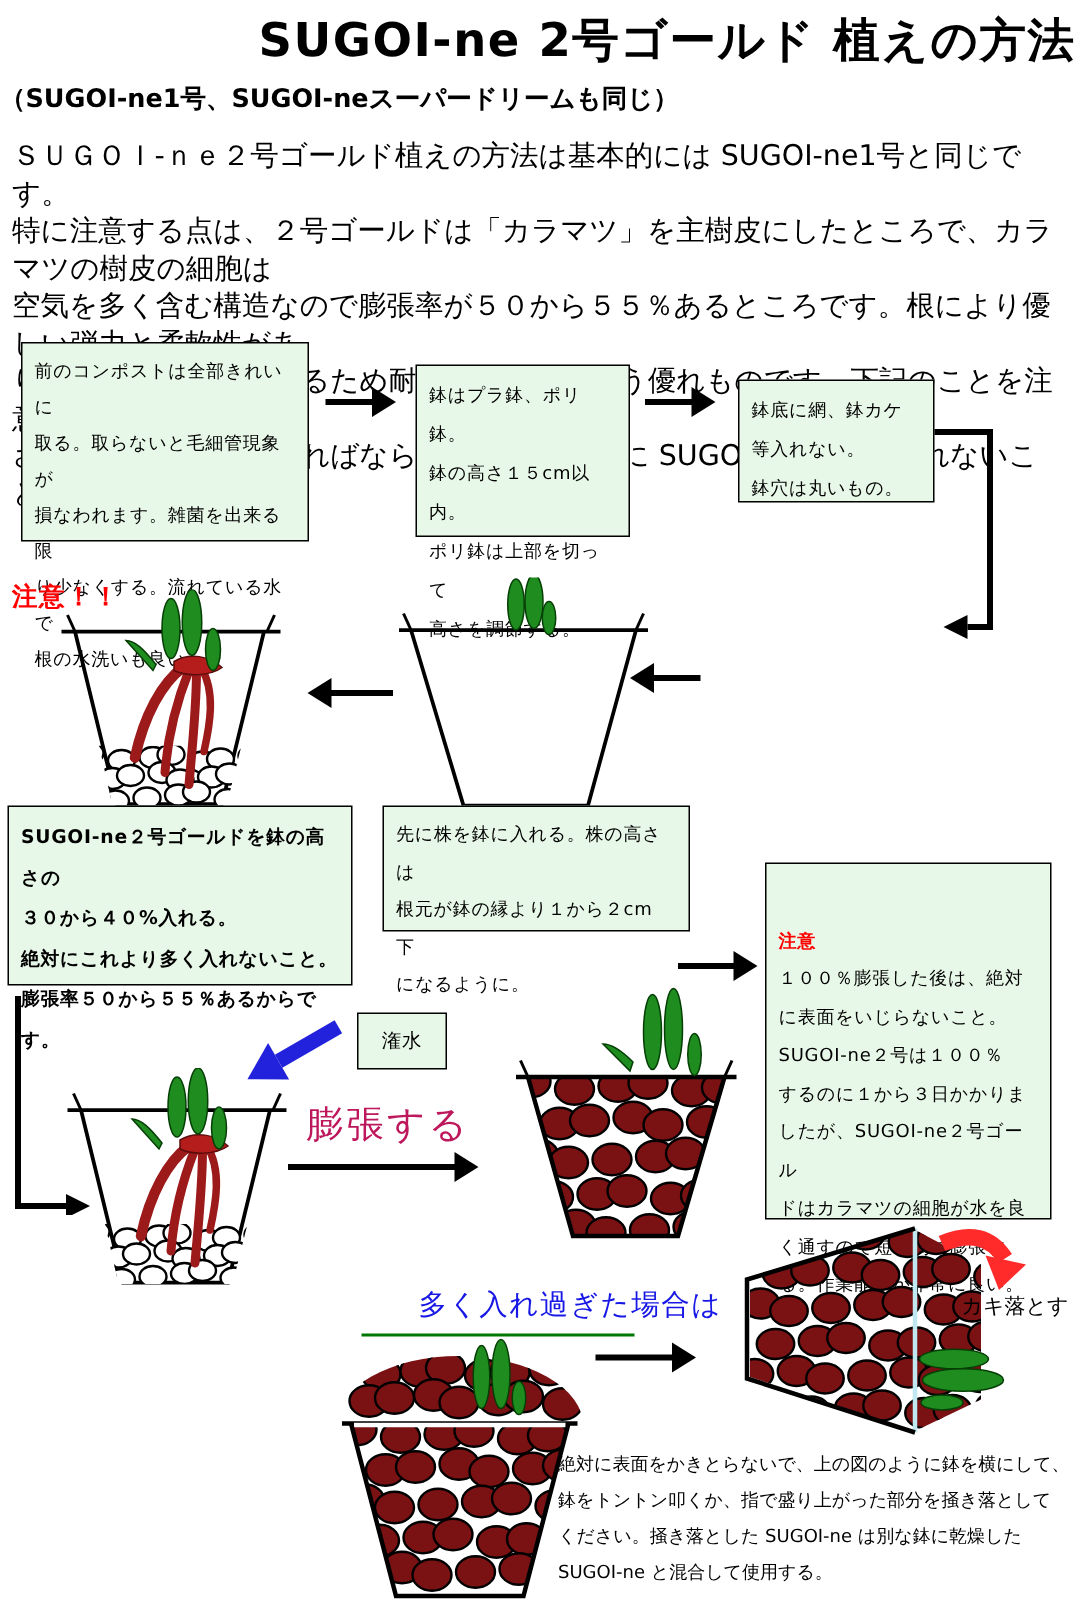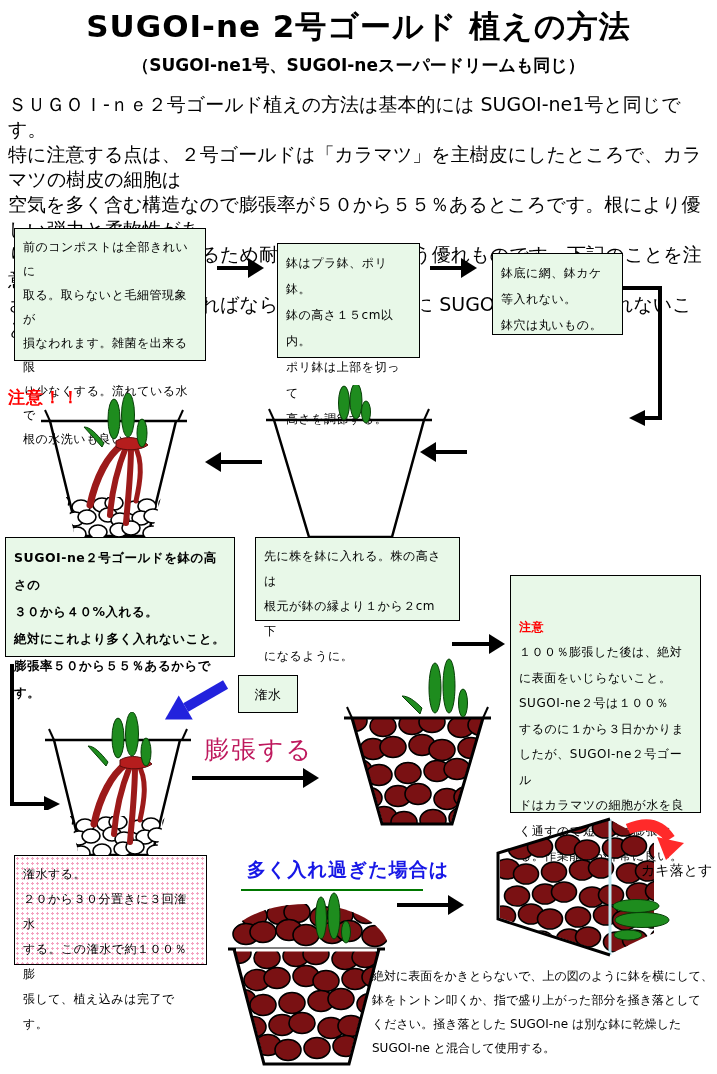--- a/index.html
+++ b/index.html
@@ -1,33 +1,33 @@
 <!DOCTYPE html>
 <html><head>
 <meta charset="utf-8">
 <style>
   html,body{margin:0;padding:0;background:#fff;}
   #page{position:relative;width:717px;height:1074px;background:#ffffff;overflow:hidden;
         font-family:"DejaVu Sans",sans-serif;color:#000;}
-  .ttl{position:absolute;left:0;top:6px;width:717px;text-align:center;
+  .ttl{position:absolute;left:0;top:6px;width:717px;text-align:right;
        font-size:31px;font-weight:bold;letter-spacing:1px;white-space:nowrap;}
-  .sub{position:absolute;left:0;top:54px;width:717px;text-align:center;
+  .sub{position:absolute;left:0;top:54px;width:717px;text-align:left;
        font-size:17px;font-weight:bold;}
   .intro{position:absolute;left:8px;top:92px;width:706px;font-size:19px;
          line-height:25px;white-space:pre-line;}
   .box{position:absolute;background:#e8f8e8;border:1px solid #000;box-sizing:border-box;
        font-size:12px;letter-spacing:0.5px;line-height:24px;padding:6px 8px;white-space:pre-line;}
   .box.b2{line-height:26px;}
   .box.bold{font-weight:bold;line-height:27px;font-size:12.5px;}
   .pink{background-color:#fff;
         background-image:radial-gradient(circle,#f4a2c0 1.3px,rgba(0,0,0,0) 1.4px);
         background-size:5px 5px;line-height:25px;}
   .lblred{position:absolute;color:#ff0000;font-weight:bold;font-size:17px;letter-spacing:1px;}
   .lblblue-big{position:absolute;color:#be185d;font-weight:normal;font-size:25px;letter-spacing:2px;}
-  .lblblue-mid{position:absolute;color:#1717e6;font-weight:bold;font-size:19px;letter-spacing:1px;}
+  .lblblue-mid{position:absolute;color:#1717e6;font-weight:normal;font-size:19px;letter-spacing:1px;margin-left:32px;}
   .uline{position:absolute;height:2px;background:#007700;}
   .lblk{position:absolute;font-size:14px;color:#000;}
   .note{position:absolute;left:372px;top:964px;width:346px;font-size:12px;
         line-height:24px;white-space:pre-line;}
   .arr{position:absolute;height:4px;background:#000;}
   .arr.right::after{content:'';position:absolute;right:-15px;top:-8px;
         border:10px solid transparent;border-left:16px solid #000;}
   .arr.left::before{content:'';position:absolute;left:-15px;top:-8px;
         border:10px solid transparent;border-right:16px solid #000;}
   .abs{position:absolute;}
@@ -259,24 +259,20 @@
     <line x1="143" y1="62" x2="148" y2="51" stroke="#000" stroke-width="2"></line>
     <path d="M12,62 L42,168 L112,168 L143,62" fill="none" stroke="#000" stroke-width="3"></path>
     <g>
       <path d="M82,52 C74,44 68,40 62,40 L80,58 Z" fill="#1e8c1e" stroke="#063f06"></path>
       <ellipse cx="95" cy="32" rx="6" ry="25" fill="#1e8c1e" stroke="#063f06"></ellipse>
       <ellipse cx="109" cy="30" rx="6" ry="27" fill="#1e8c1e" stroke="#063f06"></ellipse>
       <ellipse cx="123" cy="47" rx="4.5" ry="14" fill="#1e8c1e" stroke="#063f06"></ellipse>
     </g>
   </svg>
 
-  <div class="box pink" style="left:14px;top:855px;width:193px;height:110px;">潅水する。
-２０から３０分置きに３回潅水
-する。この潅水で約１００％膨
-張して、植え込みは完了です。</div>
 
   <div class="lblblue-mid" style="left:247px;top:857px;">多く入れ過ぎた場合は</div>
   <div class="uline" style="left:241px;top:889px;width:182px;"></div>
   <div class="arr right" style="left:397px;top:903px;width:62px;"></div>
 
   <svg class="abs" style="left:224px;top:892px;" width="165" height="180" viewBox="0 0 165 180">
     <defs>
       <clipPath id="clipEi">
           <polygon points="11,58 154,58 124,171 41,171"></polygon>
         </clipPath>

